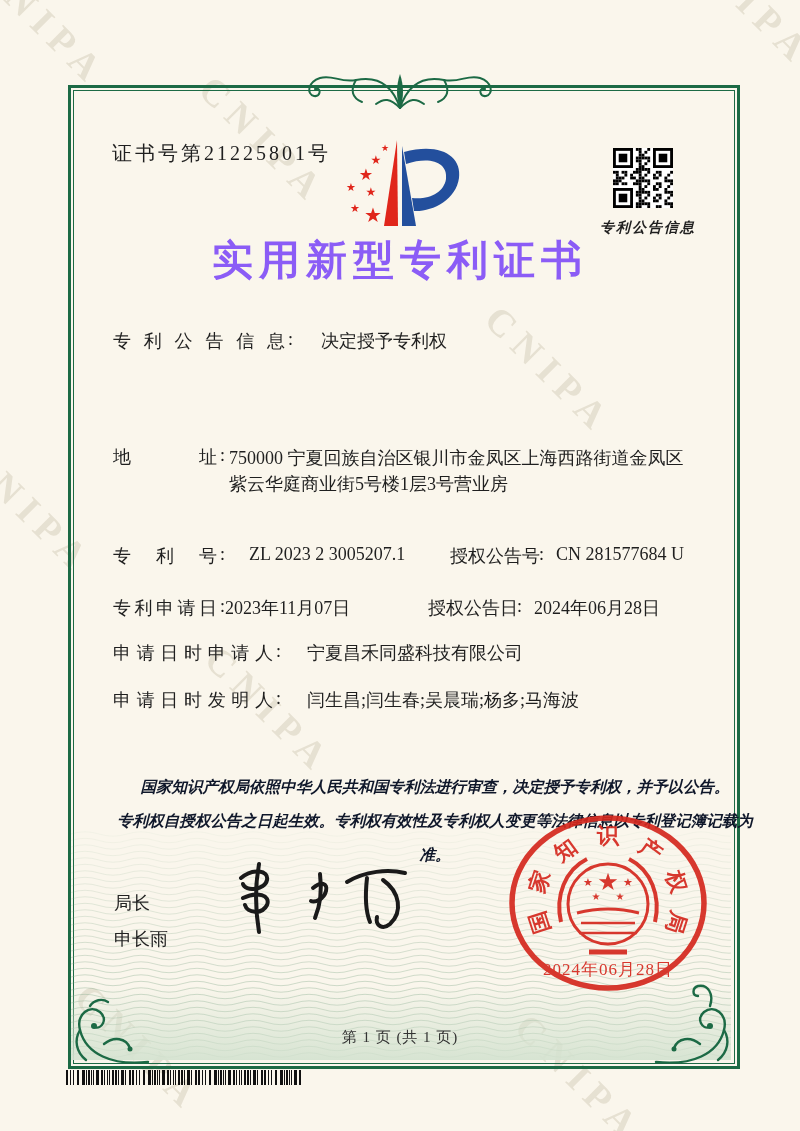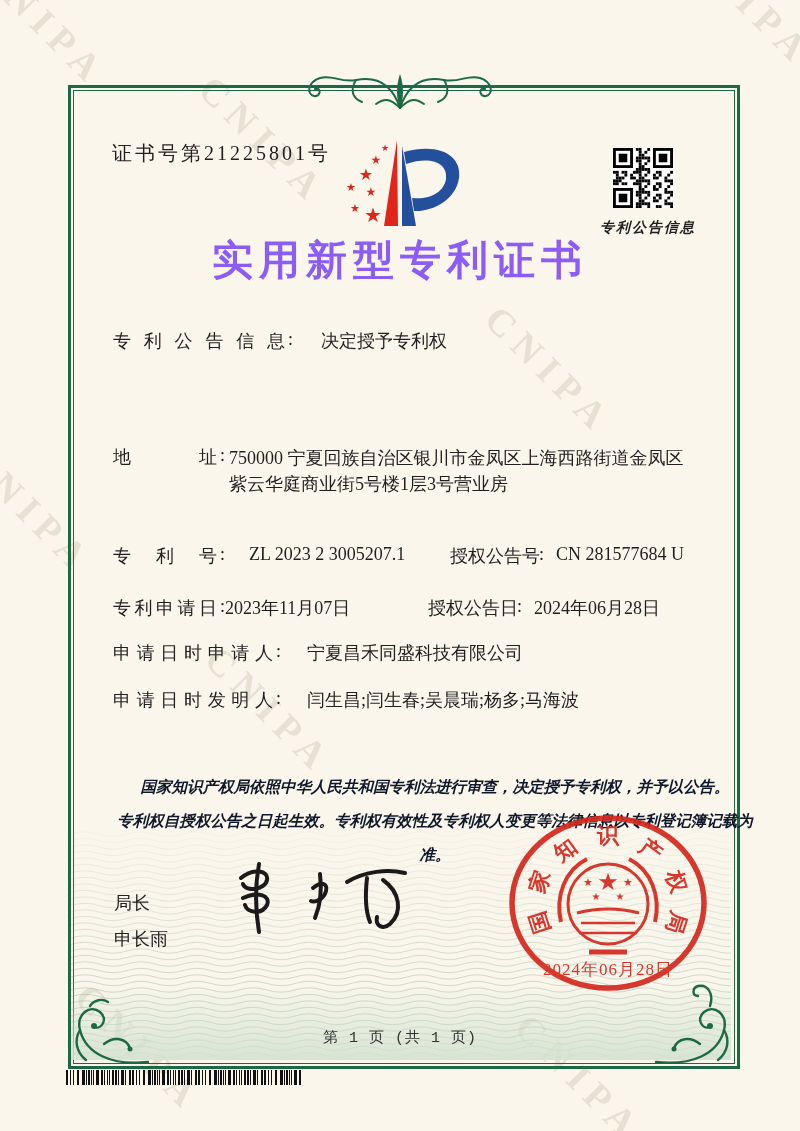--- a/index.html
+++ b/index.html
@@ -15,21 +15,21 @@
   .row{position:absolute;font-size:18px;white-space:nowrap;}
   .lbl{display:inline-block;text-align:justify;text-align-last:justify;vertical-align:top;}
   .colon{display:inline-block;vertical-align:top;margin-left:3px;}
   .val{display:inline-block;vertical-align:top;white-space:normal;}
   .notice{position:absolute;left:81px;top:770px;width:650px;text-align:center;font-size:15.5px;line-height:34px;font-style:italic;font-weight:600;color:#0f172a;margin-left:29px;}
   .signer{position:absolute;left:114px;top:885px;font-family:"Liberation Sans",sans-serif;font-size:18px;line-height:36px;color:#222;}
   .sig-svg{position:absolute;left:225px;top:856px;}
   .seal-svg{position:absolute;left:505px;top:812px;opacity:.92;}
   .band{position:absolute;left:71px;top:985px;width:660px;height:75px;background:linear-gradient(to bottom,rgba(222,233,219,0),rgba(213,227,209,.95));}
   .waves-svg{position:absolute;left:71px;top:828px;}
-  .page-num{position:absolute;left:0;top:1028px;width:800px;text-align:center;font-size:15px;letter-spacing:1px;color:#333;font-family:Liberation Mono, monospace;}
+  .page-num{position:absolute;left:0;top:1028px;width:800px;text-align:center;font-size:15px;letter-spacing:1px;color:#333;}
   .barcode-svg{position:absolute;left:66px;top:1070px;}
   .flourish-top{position:absolute;left:280px;top:64px;}
   .flourish-bl{position:absolute;left:60px;top:996px;}
   .flourish-br{position:absolute;left:652px;top:982px;transform:scaleX(-1);}
 </style>
 </head>
 <body>
 
 <div class="page">
 

